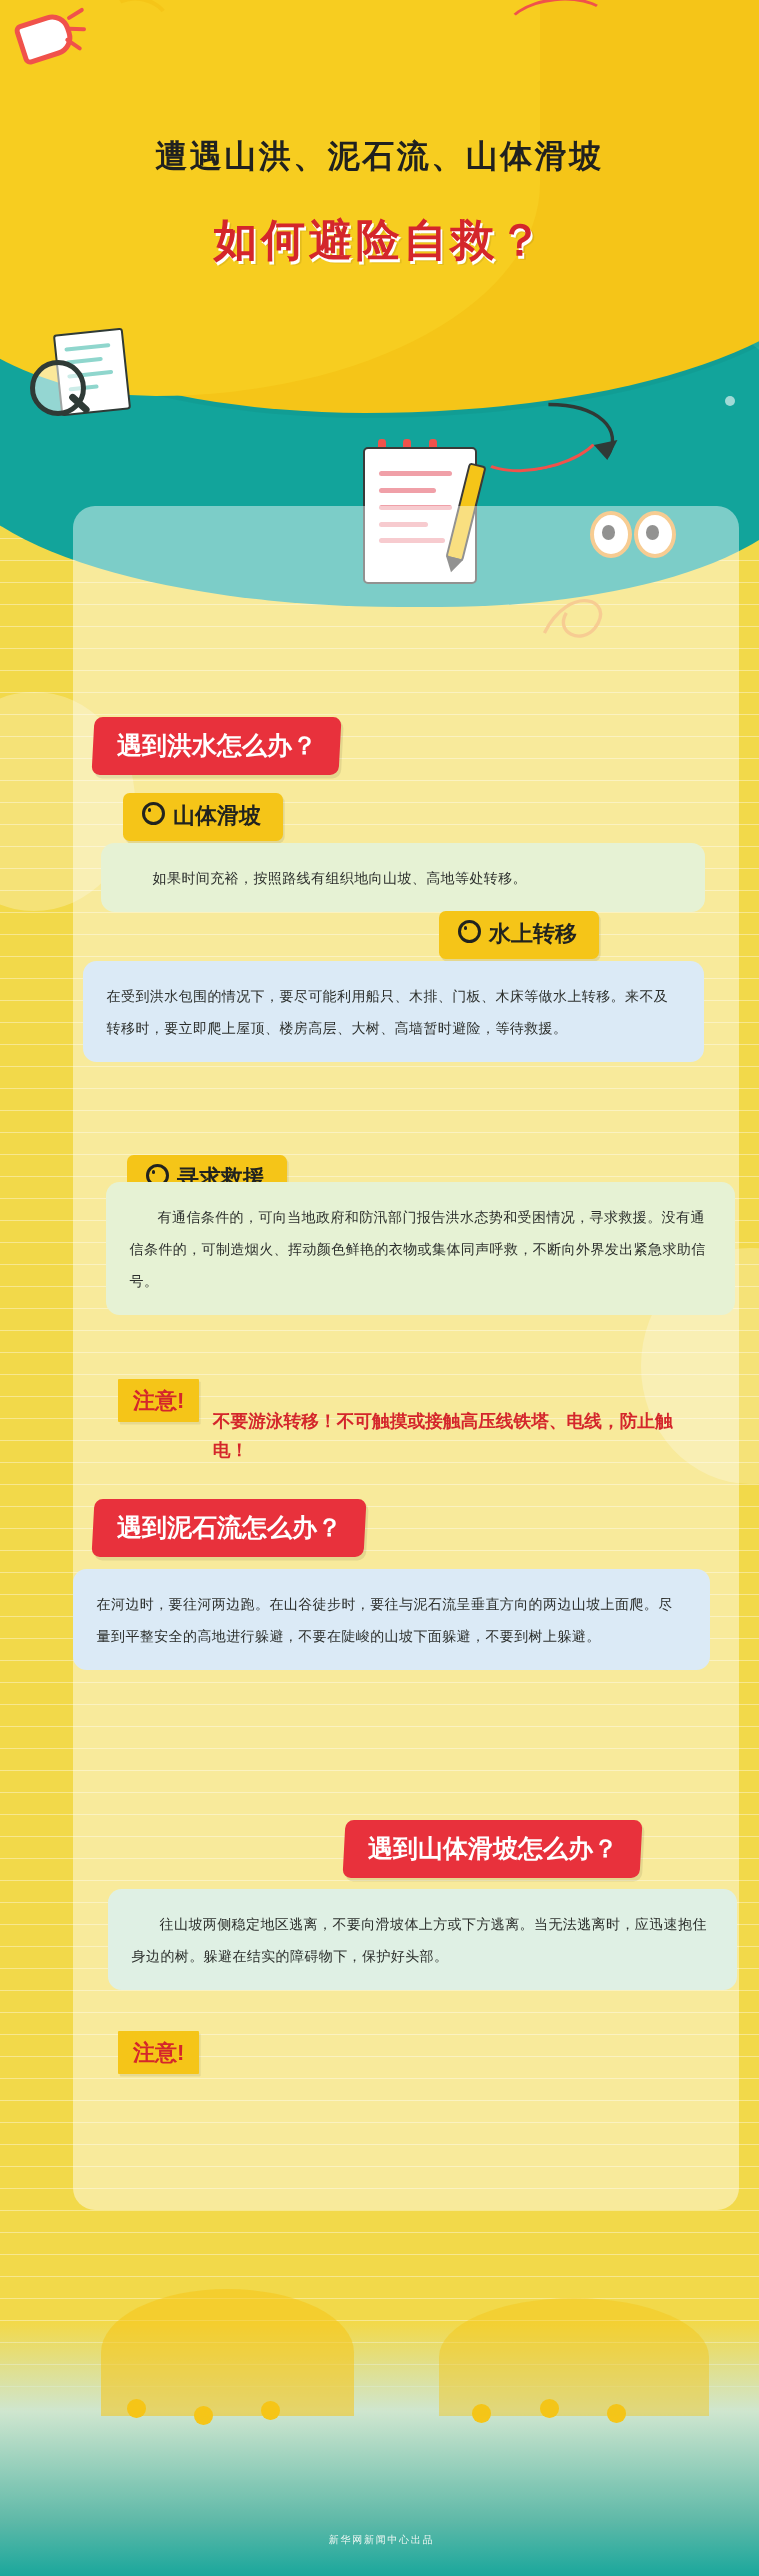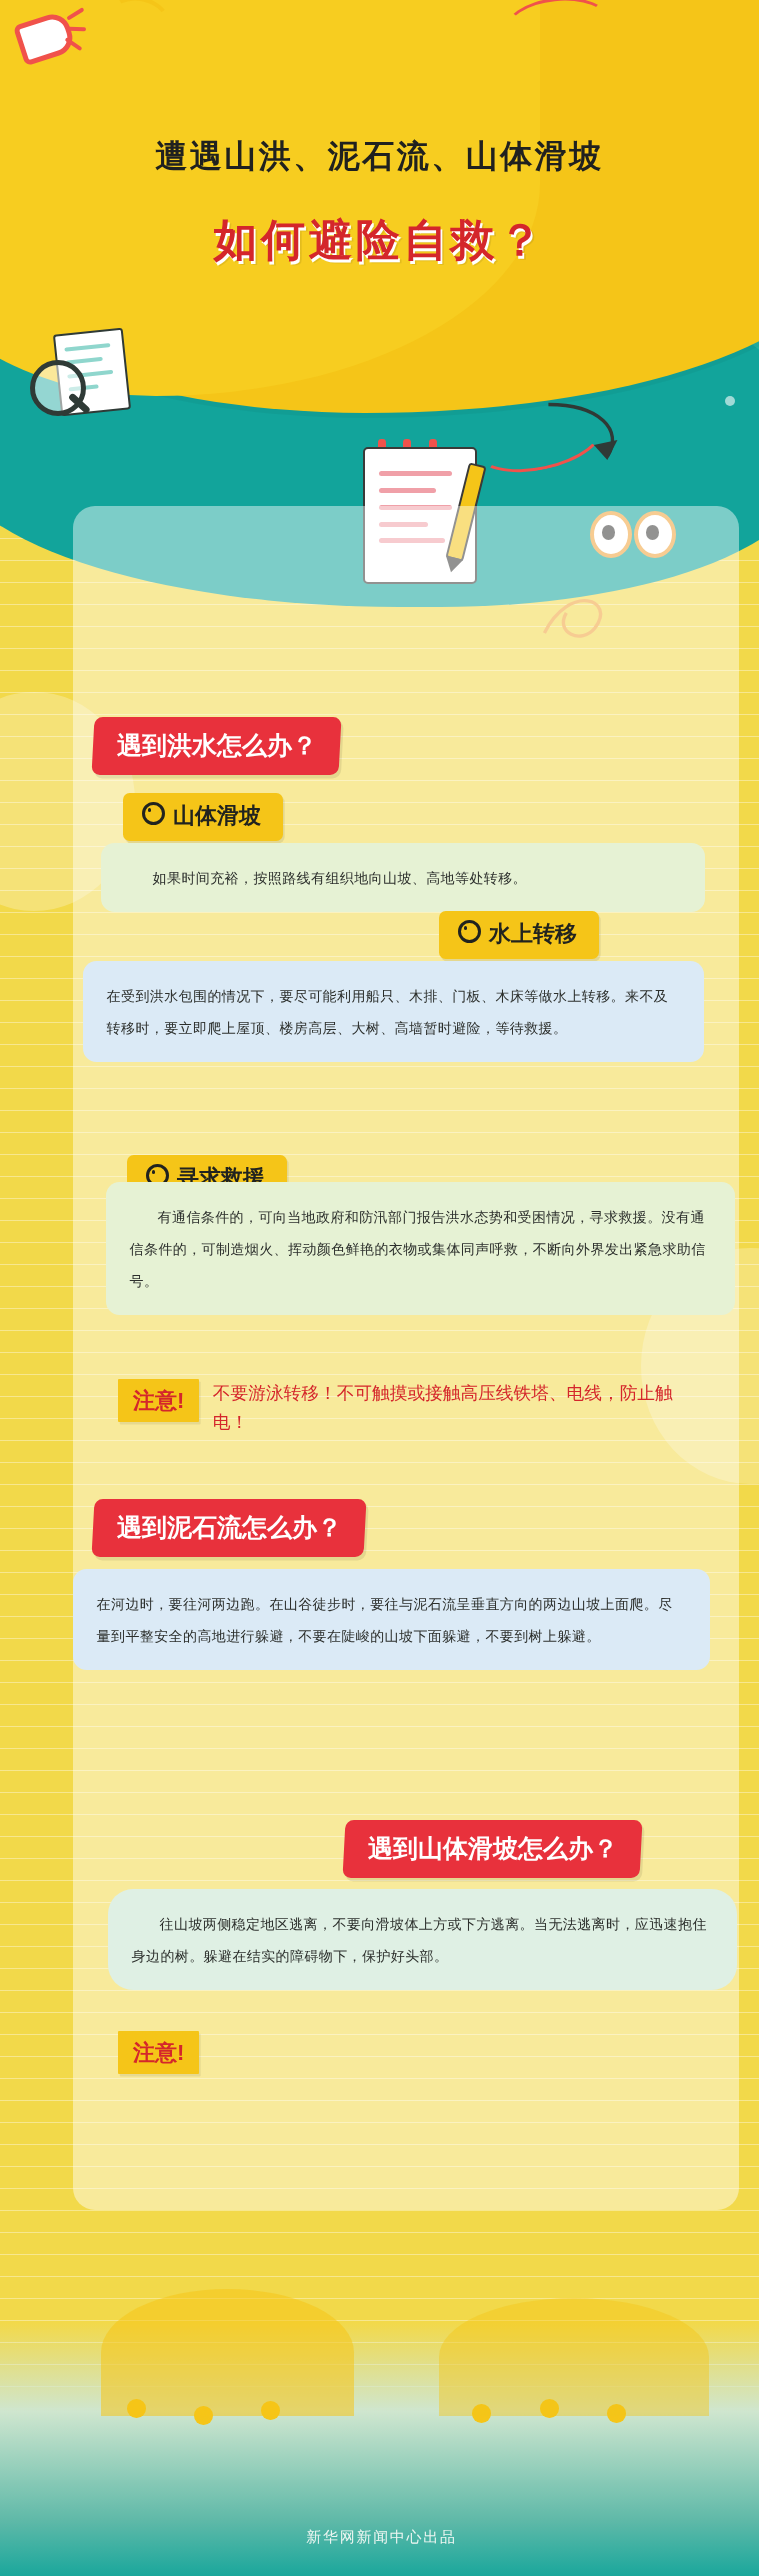--- a/index.html
+++ b/index.html
@@ -118,37 +118,37 @@
   .pin:after{content:"";position:absolute;left:3.4px;top:3.4px;width:3.4px;height:3.4px;background:#21231f;border-radius:50%;}
 
   .para{
     font-size:14px;line-height:32px;color:#2c2f2c;letter-spacing:0.4px;
   }
   .panel{
     border-radius:13.5px;padding:18.6px 23.6px;
   }
   .panel-blue{background:#dbeaf6;}
   .panel-green{background:#e6f2d4;}
-  .panel-mint{background:#dff0e4;border-radius:25px;}
+  .panel-mint{background:#dff0e4;}
 
   .note-row{display:flex;align-items:flex-start;gap:13.5px;}
   .note-tag{
     background:#f5c518;color:#d4262b;font-weight:bold;font-size:22px;
     padding:6.7px 15px;border-radius:1px;white-space:nowrap;box-shadow:1.7px 2.5px 0 rgba(0,0,0,0.07);
   }
-  .note-text{color:#d4262b;font-weight:normal;font-size:17.7px;line-height:29px;}
+  .note-text{color:#d4262b;font-weight:bold;font-size:17.7px;line-height:29px;margin-top:28px;}
 
   
   .footer{
     position:absolute;left:0;bottom:0;width:759px;height:253px;
     background:linear-gradient(180deg, rgba(232,240,224,0) 0%, #cfe6cf 35%, #5fb9a8 78%, #1aa79c 100%);
   }
   .footer-text{
     position:absolute;left:4px;right:0;bottom:29px;text-align:center;
-    color:#eef6f2;font-size:15px;letter-spacing:1.7px;
+    color:#eef6f2;font-size:10px;letter-spacing:1.7px;
   }
   .fdot{position:absolute;width:18.6px;height:18.6px;border-radius:50%;background:#f5c518;}
 </style>
 </head>
 <body>
 
 <div class="page">
 
   <div class="paper-lines"></div>
 

